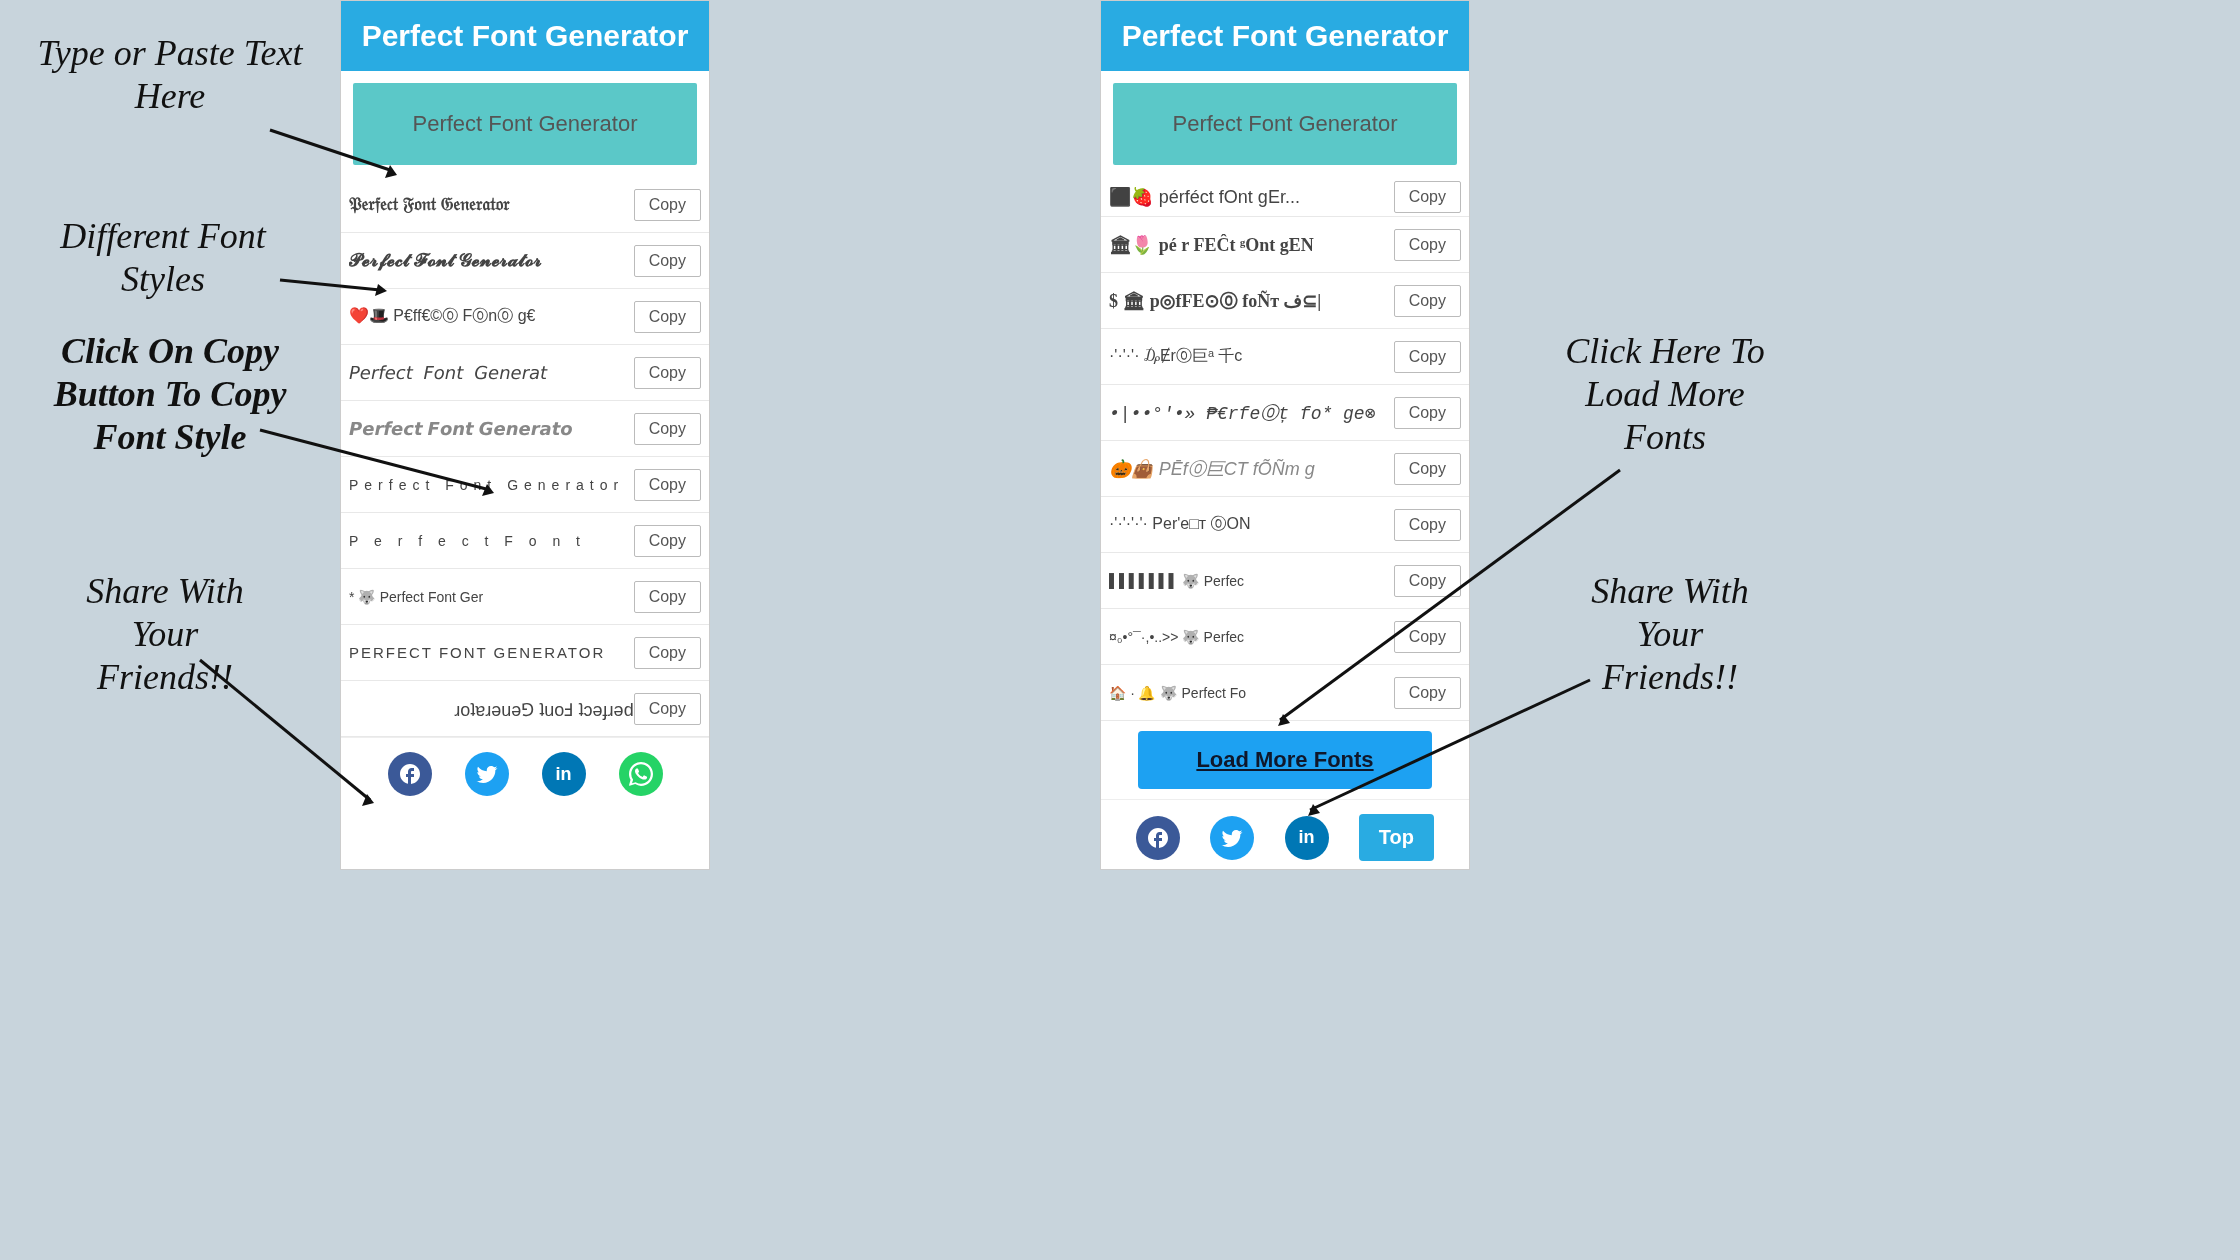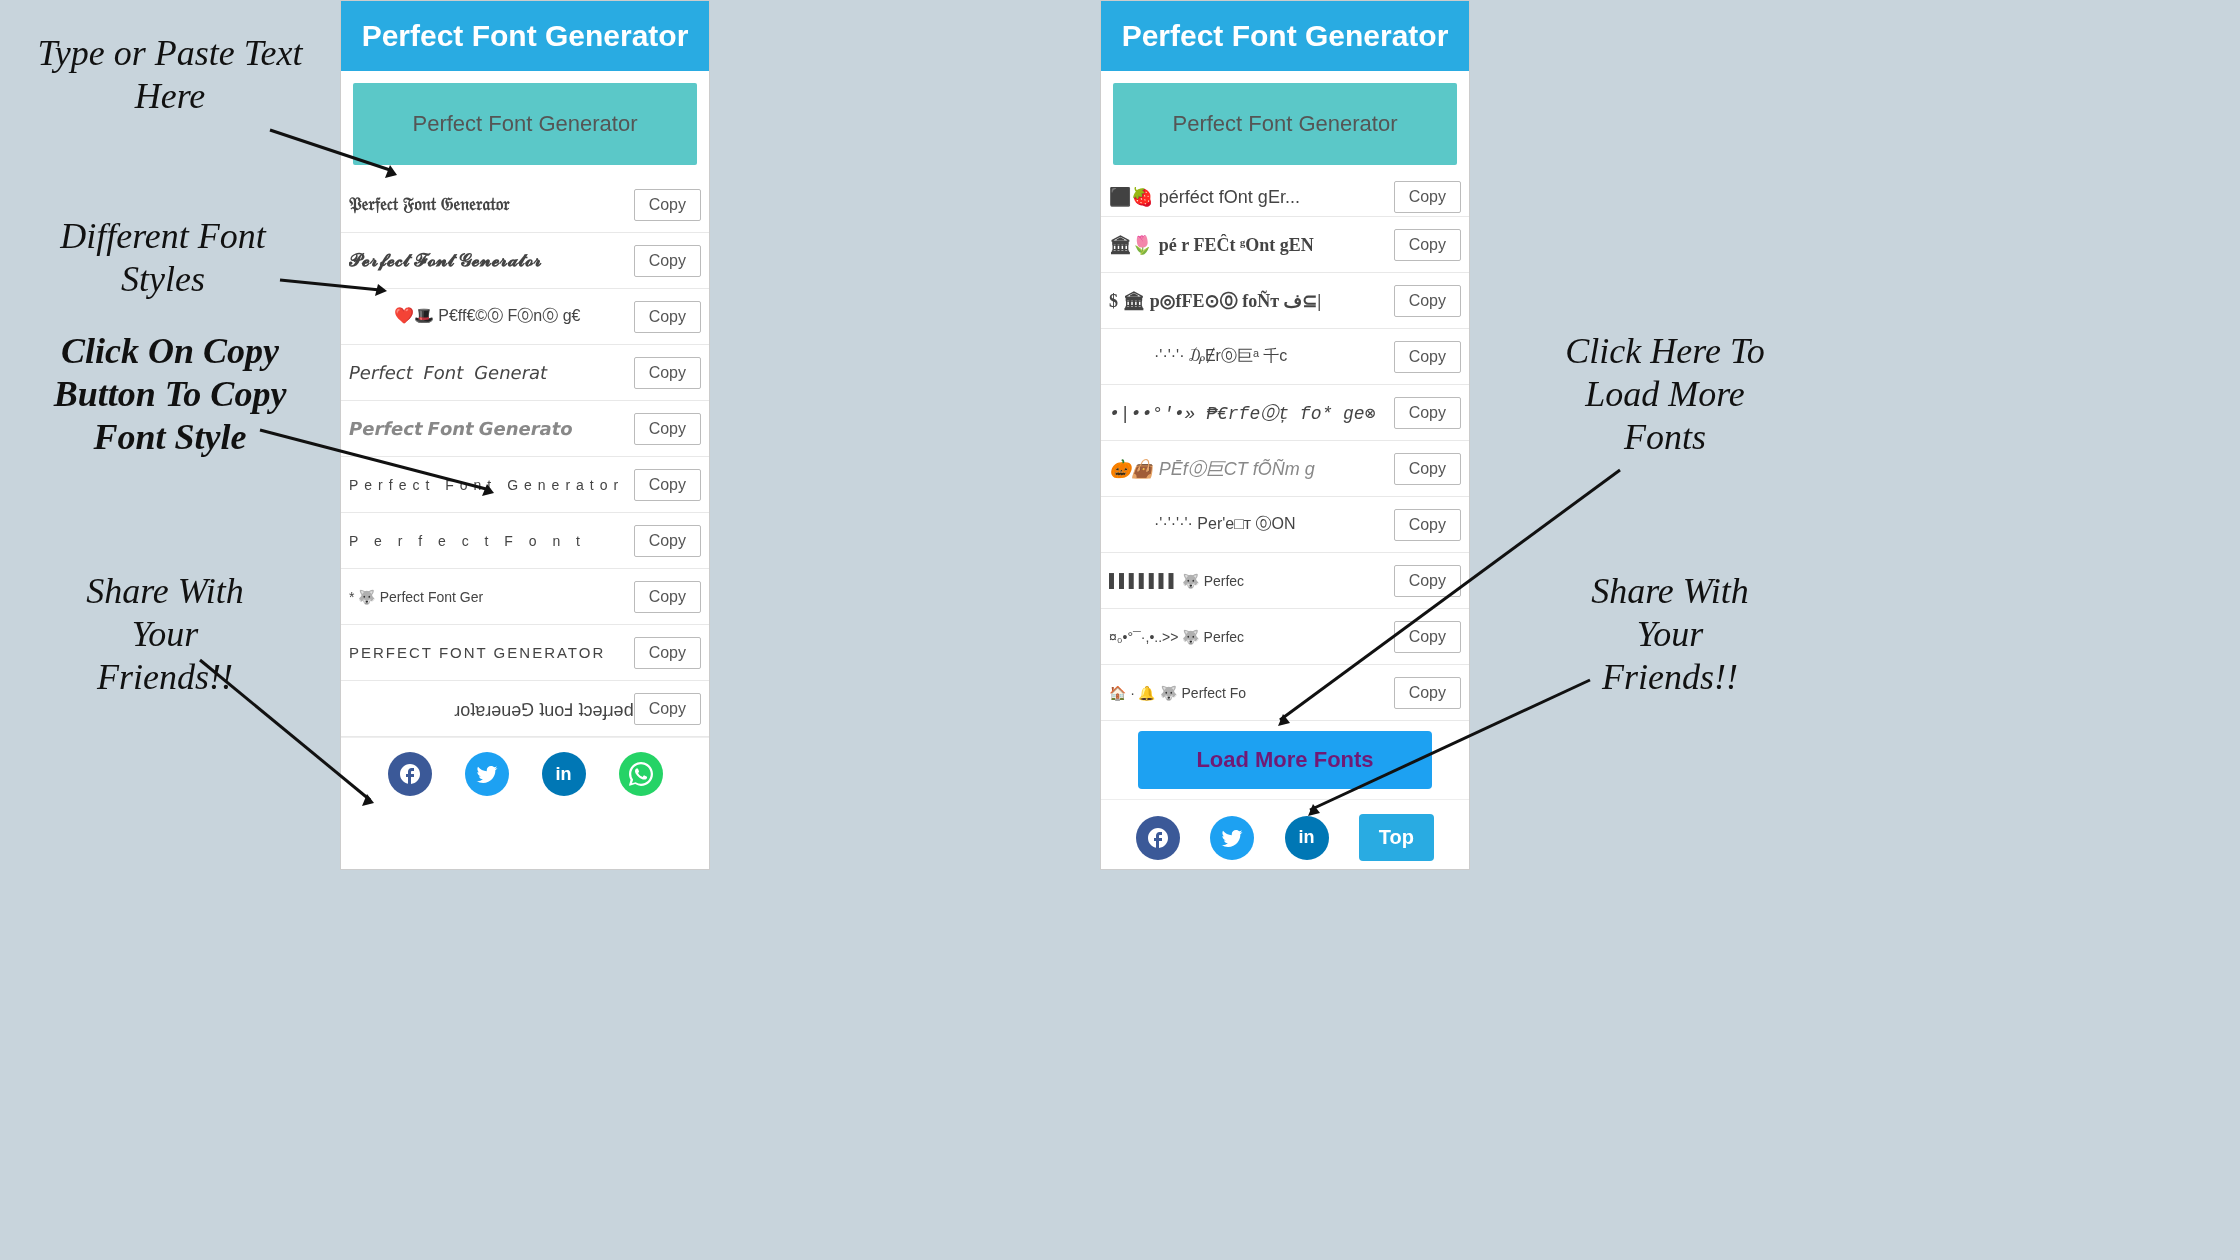--- a/index.html
+++ b/index.html
@@ -106,30 +106,31 @@
       cursor: pointer;
     }
 
     .social-fb { background: #3b5998; }
     .social-tw { background: #1da1f2; }
     .social-li { background: #0077b5; }
     .social-wa { background: #25d366; }
 
     .load-more-btn {
       background: #1da1f2;
-      color: #701a75;
+      color: #0f172a;
       border: none;
       padding: 16px 30px;
       font-size: 22px;
       font-weight: bold;
       border-radius: 4px;
       cursor: pointer;
       margin: 10px auto;
       display: block;
       width: 80%;
+      text-decoration: underline;
     }
 
     .top-btn {
       background: #29abe2;
       color: white;
       border: none;
       padding: 12px 20px;
       font-size: 20px;
       font-weight: bold;
       border-radius: 4px;
@@ -140,21 +141,21 @@
       display: flex;
       justify-content: space-around;
       align-items: center;
       padding: 14px 20px;
       border-top: 1px solid #eee;
     }
 
     
     .f1 { font-family: 'Times New Roman', serif; font-weight: bold; }
     .f2 { font-family: 'Georgia', serif; font-weight: bold; }
-    .f3 { font-size: 16px; margin-left: 45px; }
+    .f3 { font-size: 16px; }
     .f4 { font-family: 'Courier New', monospace; font-style: italic; }
     .f5 { font-style: italic; color: #888; }
     .f6 { letter-spacing: 6px; font-size: 14px; }
     .f7 { font-size: 14px; }
     .f8 { font-variant: small-caps; text-transform: uppercase; font-size: 15px; letter-spacing: 2px; }
     .f9 { transform: scaleX(-1); display: inline-block; }
 
     
     svg.arrows {
       position: absolute;

